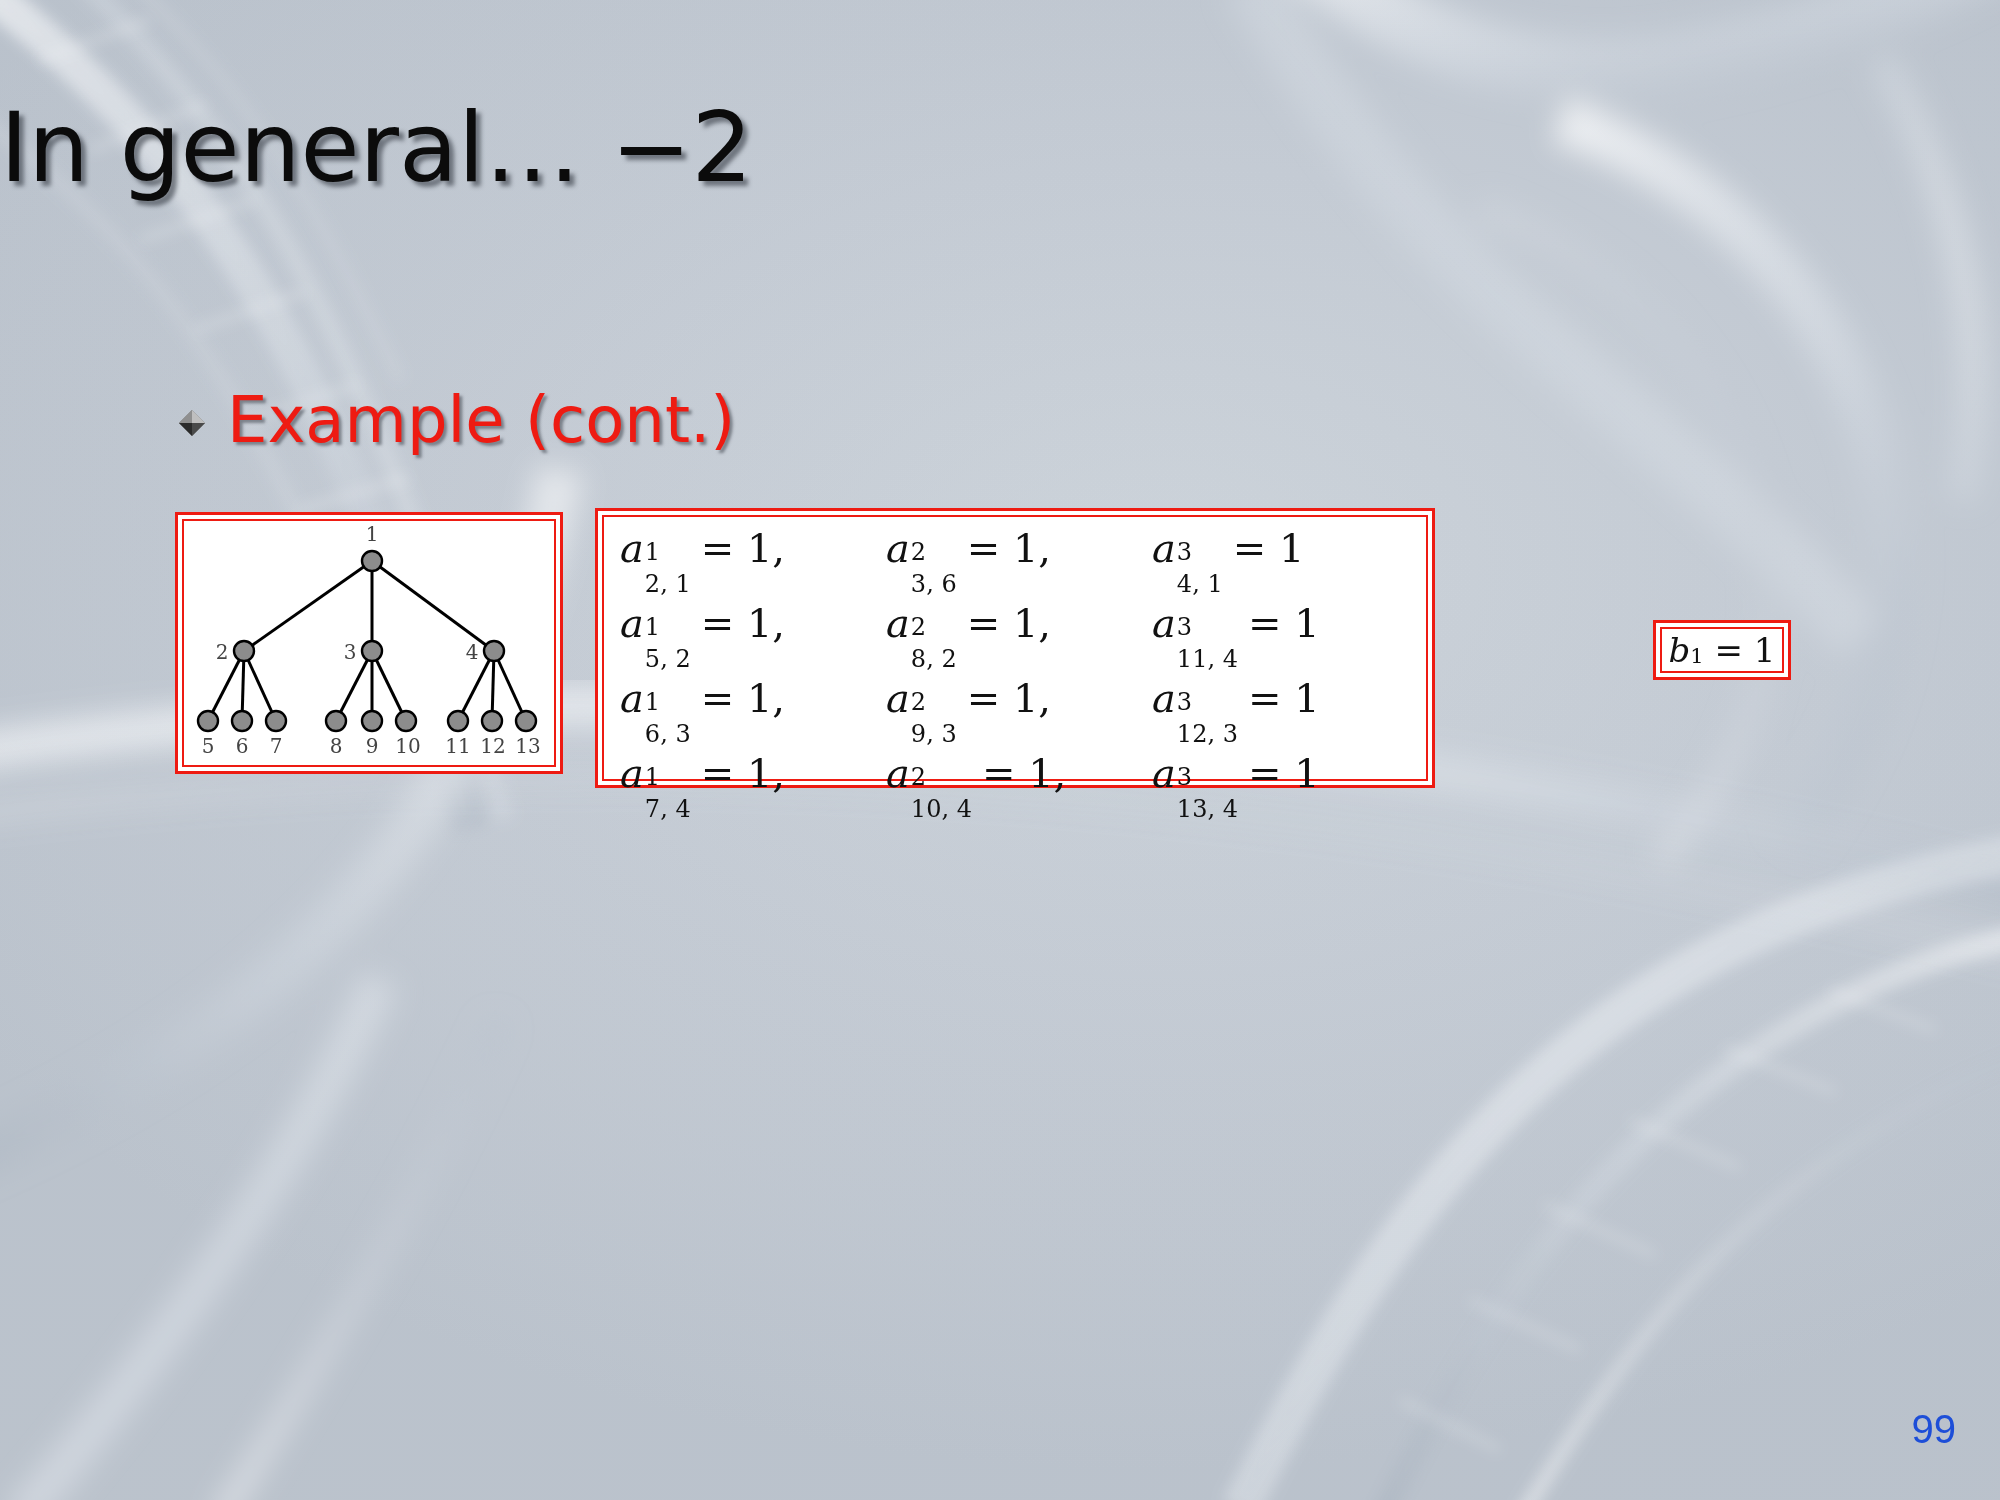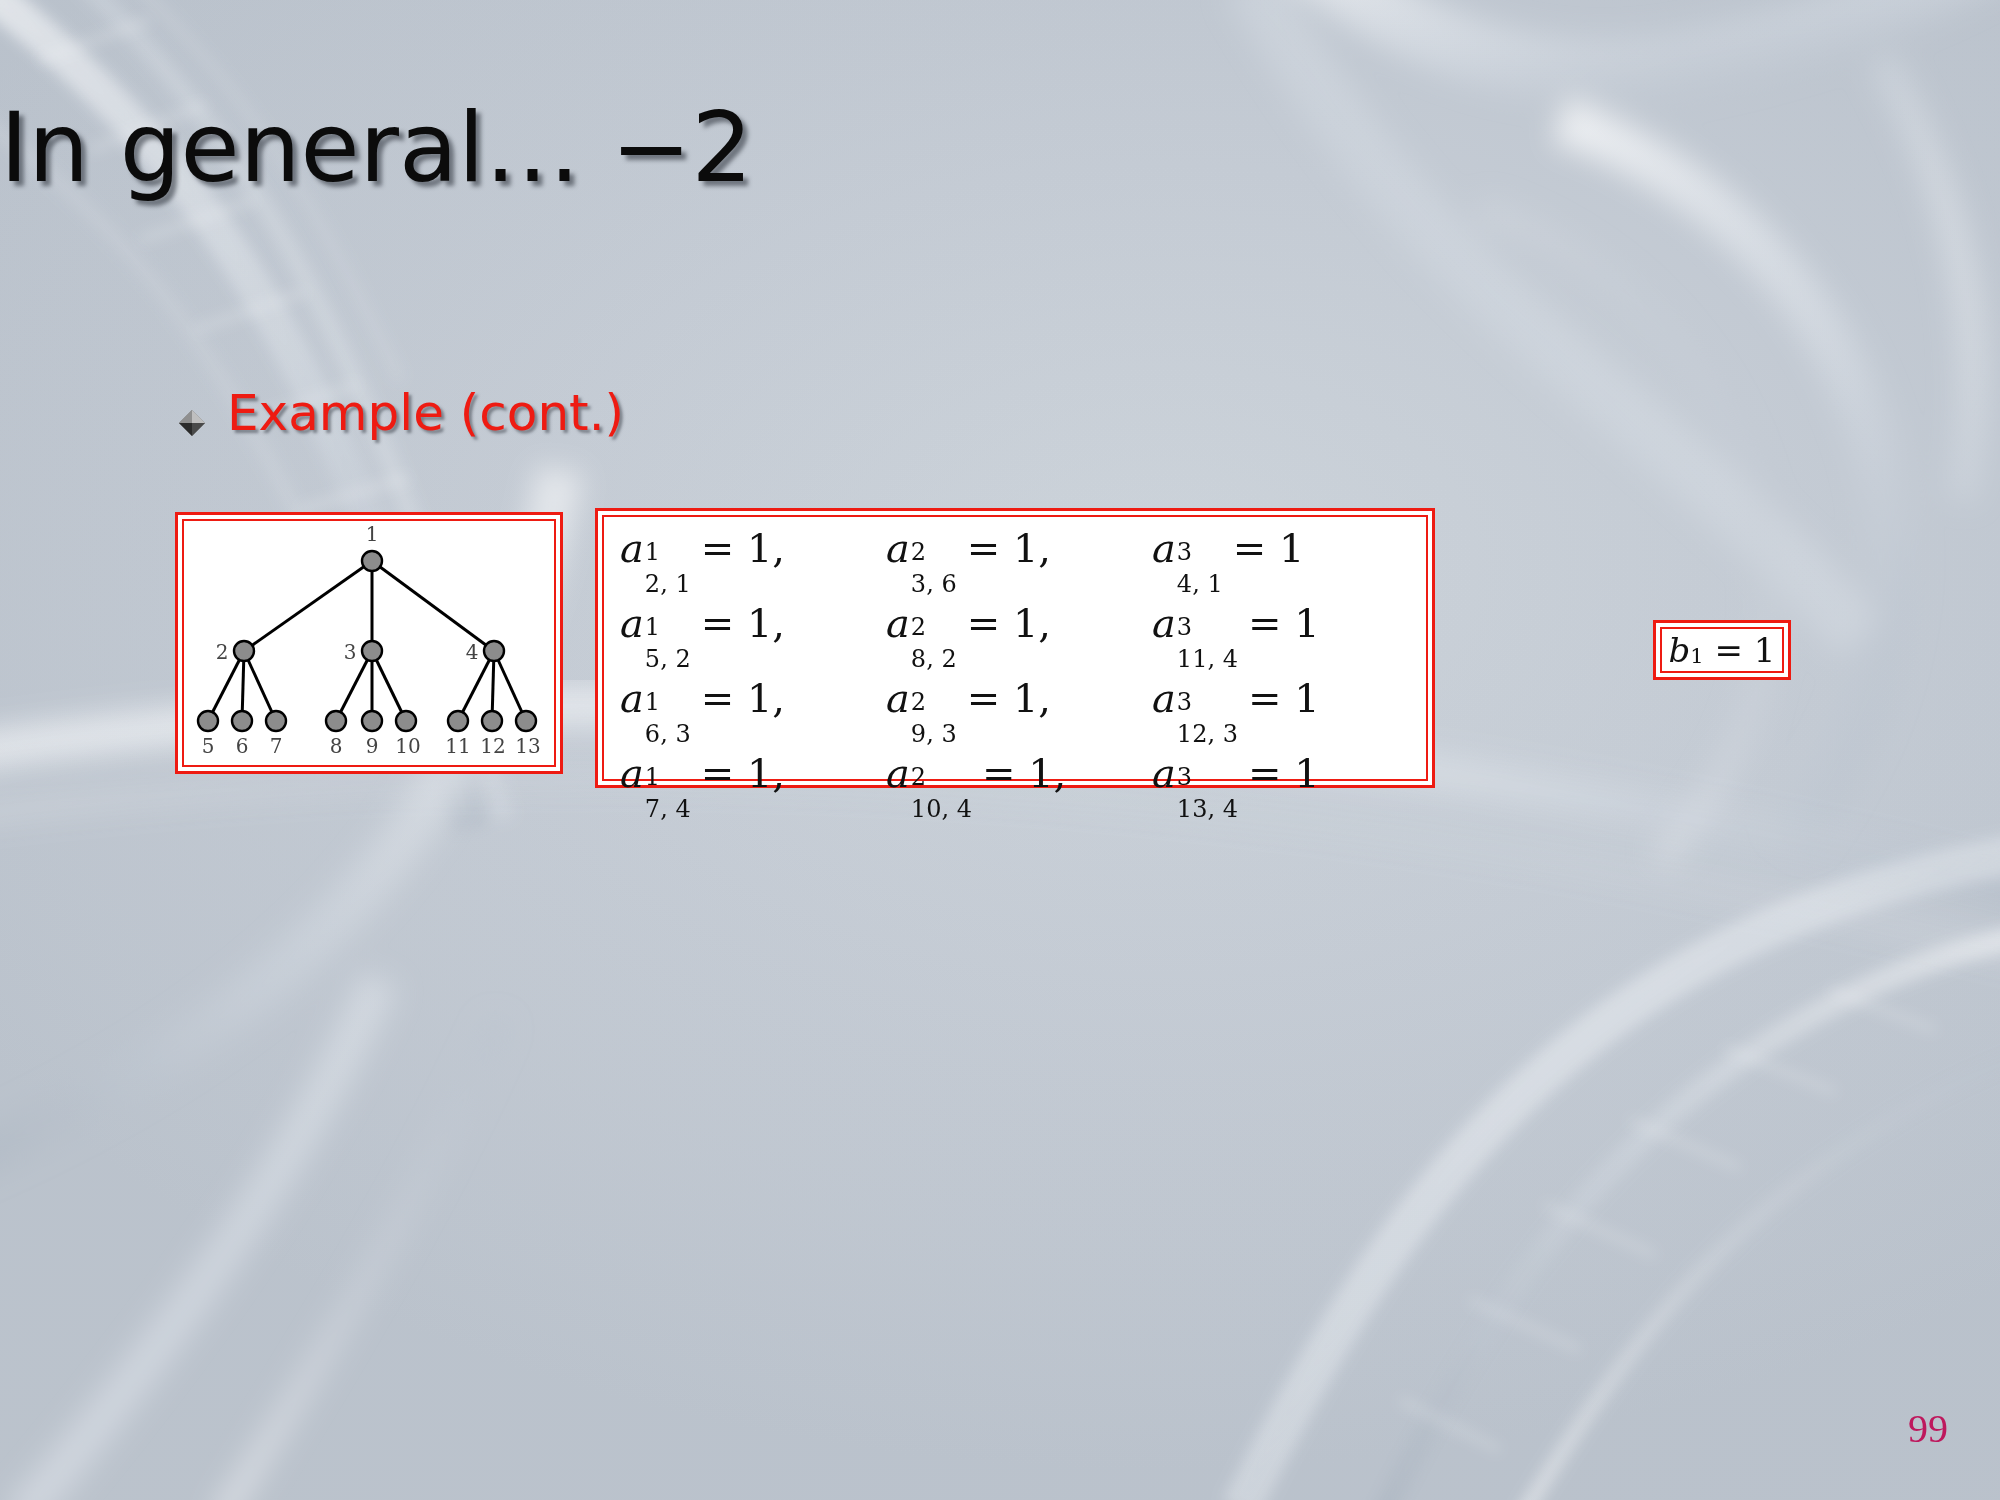--- a/index.html
+++ b/index.html
@@ -59,21 +59,21 @@
     align-items: flex-start;
     gap: 18px;
   }
   .bullet-glyph {
     width: 34px;
     height: 34px;
     margin-top: 18px;
     flex: none;
   }
   #example-heading {
-    font-size: 50px;
+    font-size: 64px;
     line-height: 1.0;
     color: #ee1b12;
     text-shadow: 3px 3px 3px rgba(60,65,75,0.55);
     font-family: "DejaVu Sans", sans-serif;
   }
   #posing-label {
     margin-left: 52px;
     margin-top: 8px;
     font-size: 50px;
     line-height: 1.05;
@@ -207,25 +207,25 @@
   }
   #closing-paragraph .ksmall {
     font-family: "DejaVu Serif", serif;
     font-style: italic;
     font-size: 40px;
   }
 
   
   #slide-number {
     position: absolute;
-    right: 52px;
+    right: 44px;
     bottom: 48px;
     font-size: 40px;
-    color: #be185d;
-    font-family: Liberation Serif, serif;
+    color: #1d4ed8;
+    font-family: Liberation Sans, sans-serif;
   }
 </style>
 </head>
 <body>
 
 <div id="slide">
 
   <div class="bg-layer" id="bg-base"></div>
   <div class="bg-layer">
     <svg id="bg-svg" viewBox="0 0 2000 1500" preserveAspectRatio="none" aria-hidden="true">

